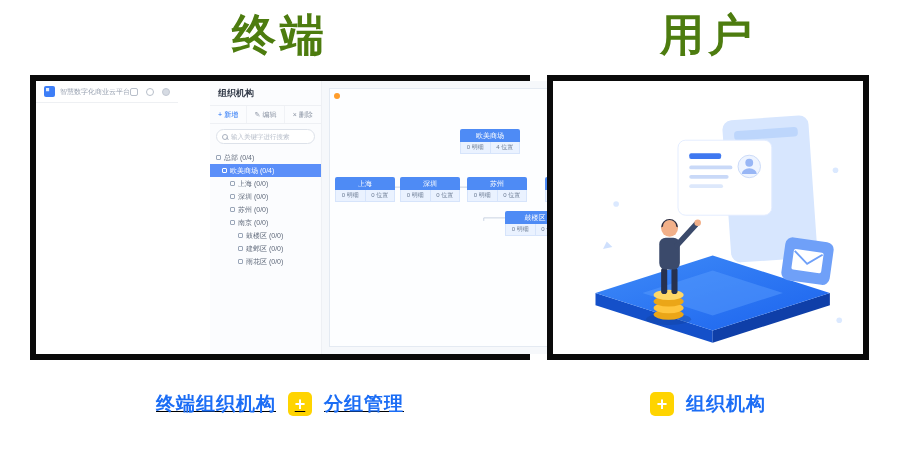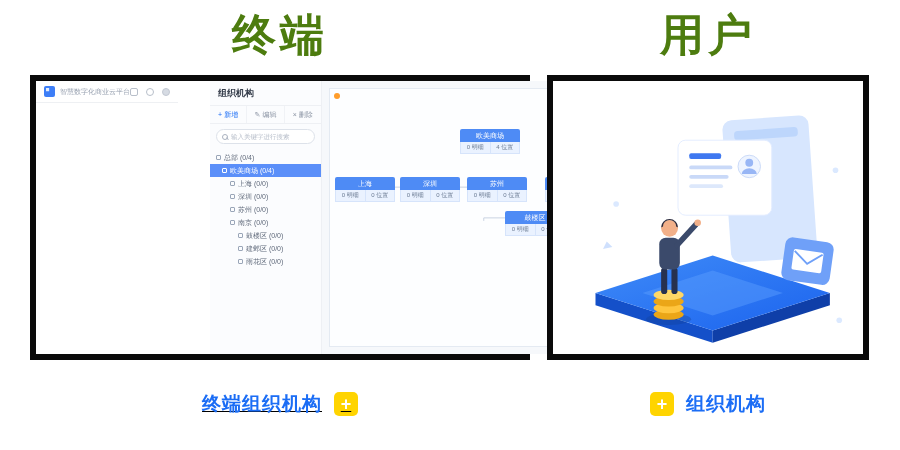--- a/index.html
+++ b/index.html
@@ -293,19 +293,20 @@
         <circle cx="296" cy="84" r="3" fill="#dbe9ff"></circle>
         <circle cx="300" cy="244" r="3" fill="#dbe9ff"></circle>
         <polygon points="52,160 58,166 48,168" fill="#cfe0fd"></polygon>
       </svg>
     </div>
   </div>
 
   <div class="caption" id="caption-left">
     <span class="txt">终端组织机构</span>
     <span class="plus-badge">+</span>
+    <span class="txt">分组管理</span>
   </div>
   <div class="caption" id="caption-right">
     <span class="plus-badge">+</span>
     <span class="txt">组织机构</span>
   </div>
 
 </div>
 
 </body></html>

